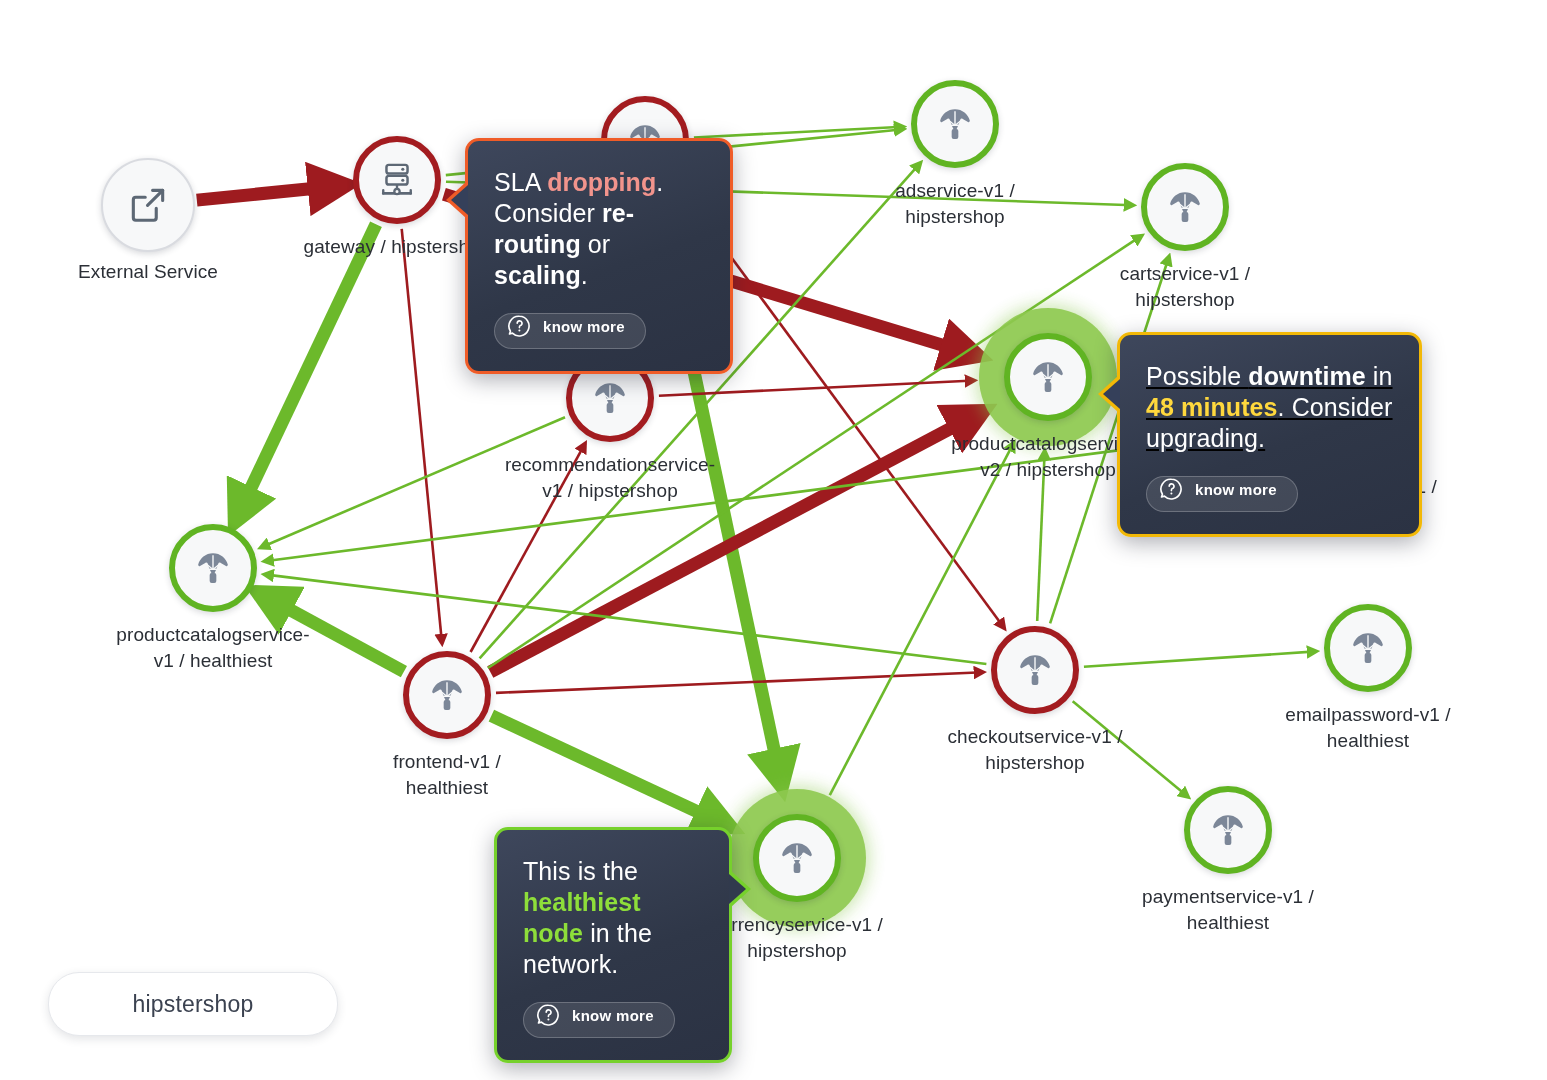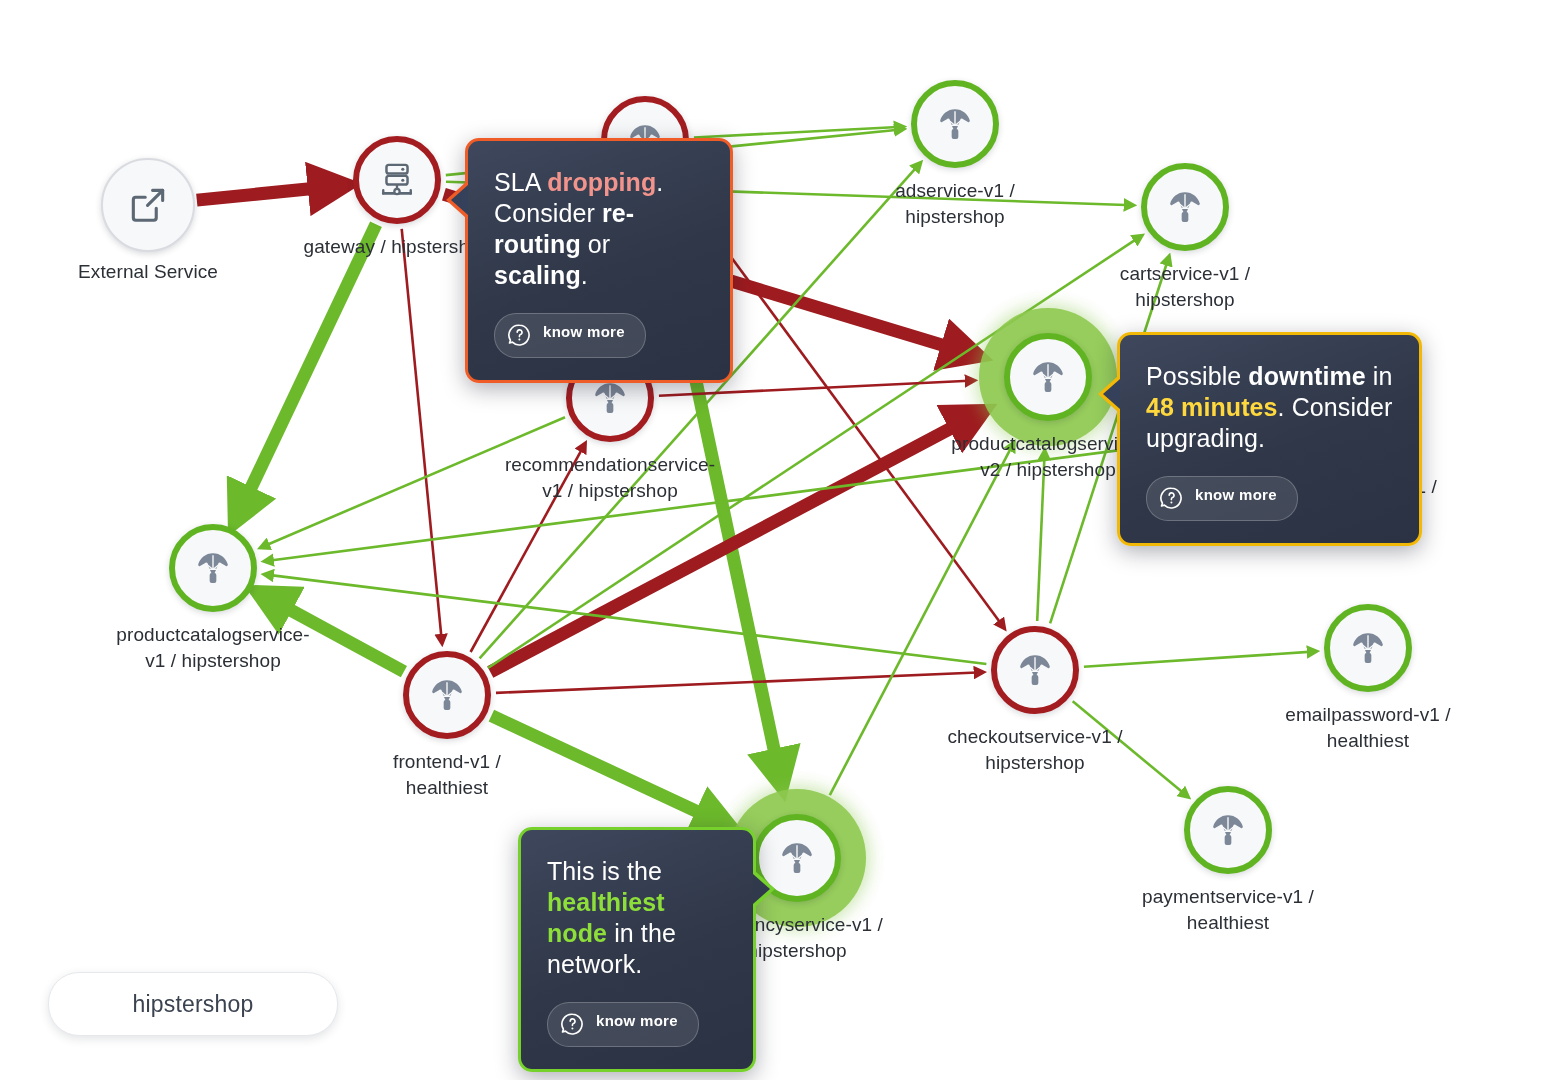--- a/index.html
+++ b/index.html
@@ -86,42 +86,43 @@
   .tooltip {
     position: absolute;
     box-sizing: border-box;
     background: linear-gradient(160deg, #3e475c 0%, #2f3748 55%, #2b3243 100%);
     border-radius: 14px;
     border: 3px solid #e8562a;
     padding: 26px 26px 22px 26px;
     box-shadow: 0 6px 22px rgba(25,30,45,.35);
   }
   .tooltip.accent-orange { border-color: #ef5c28; }
-  .tooltip.accent-yellow { border-color: #f2b807; }
-  .tooltip.accent-green  { border-color: #76d12c; margin-left: 24px; }
+  .tooltip.accent-yellow { border-color: #f2b807; text-decoration: underline; }
+  .tooltip.accent-green  { border-color: #76d12c; }
 
   .tip-text {
     font-size: 25px;
     line-height: 31px;
     color: #ffffff;
     margin: 0 0 22px 0;
     letter-spacing: .1px;
   }
   .hl-red    { color: #f2948c; font-weight: bold; }
   .hl-yellow { color: #ffd83d; font-weight: bold; }
   .hl-green  { color: #8ede3a; font-weight: bold; }
   .tip-strong { color: #ffffff; font-weight: bold; }
 
   .know-more {
     display: inline-flex;
+    align-items: center;
     gap: 11px;
     background: rgba(255,255,255,.10);
     border: 1px solid rgba(255,255,255,.22);
     border-radius: 22px;
-    padding: 9px 20px 9px 12px;
+    padding: 0 20px 9px 12px;
     cursor: pointer;
   }
   .know-more-label {
     font-size: 15px;
     font-weight: bold;
     color: #ffffff;
     letter-spacing: .3px;
   }
   .qm-icon { width: 25px; height: 25px; display: block; }
 
@@ -336,21 +337,21 @@
         <div class="node-circle sz-std ring-green">
           <svg class="svc-icon" viewBox="0 0 48 48" xmlns="http://www.w3.org/2000/svg">
   <path d="M24 7c-8.3 0-15.2 5.6-16.9 13.1-.3 1.3 1 2.2 2.1 1.6l6.4-3.7c.9-.5 2-.1 2.3.9l1.9 5.6h8.4l1.9-5.6c.3-1 1.4-1.4 2.3-.9l6.4 3.7c1.1.6 2.4-.3 2.1-1.6C39.2 12.6 32.3 7 24 7z" fill="#7c8798"></path>
   <path d="M20.6 26.4h6.8l-1.9 4.1h-3z" fill="#7c8798"></path>
   <rect x="20.2" y="29.6" width="7.6" height="11.6" rx="2.3" fill="#7c8798"></rect>
   <path d="M24 9.5v16" stroke="#f7f8f9" stroke-width="1.6" fill="none"></path>
   <path d="M15.4 18.6 24 25.6l8.6-7" stroke="#f7f8f9" stroke-width="1.5" fill="none" stroke-linejoin="round"></path>
 </svg>
         </div>
         <div class="node-label label-wide">productcatalogservice-
-v1 / hipstershop</div>
+v1 / healthiest</div>
       </div>
       <div class="node" style="left: 447px; top: 695px;">
         <div class="node-circle sz-std ring-red">
           <svg class="svc-icon" viewBox="0 0 48 48" xmlns="http://www.w3.org/2000/svg">
   <path d="M24 7c-8.3 0-15.2 5.6-16.9 13.1-.3 1.3 1 2.2 2.1 1.6l6.4-3.7c.9-.5 2-.1 2.3.9l1.9 5.6h8.4l1.9-5.6c.3-1 1.4-1.4 2.3-.9l6.4 3.7c1.1.6 2.4-.3 2.1-1.6C39.2 12.6 32.3 7 24 7z" fill="#7c8798"></path>
   <path d="M20.6 26.4h6.8l-1.9 4.1h-3z" fill="#7c8798"></path>
   <rect x="20.2" y="29.6" width="7.6" height="11.6" rx="2.3" fill="#7c8798"></rect>
   <path d="M24 9.5v16" stroke="#f7f8f9" stroke-width="1.6" fill="none"></path>
   <path d="M15.4 18.6 24 25.6l8.6-7" stroke="#f7f8f9" stroke-width="1.5" fill="none" stroke-linejoin="round"></path>
 </svg>

